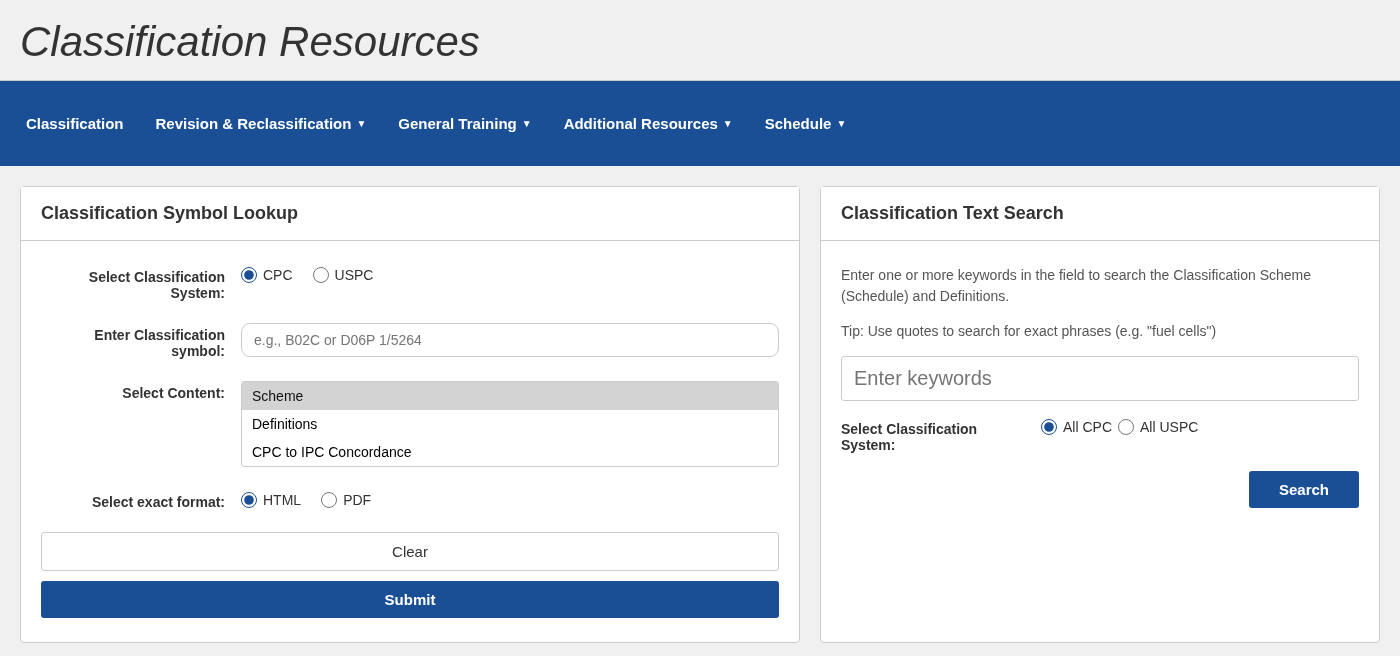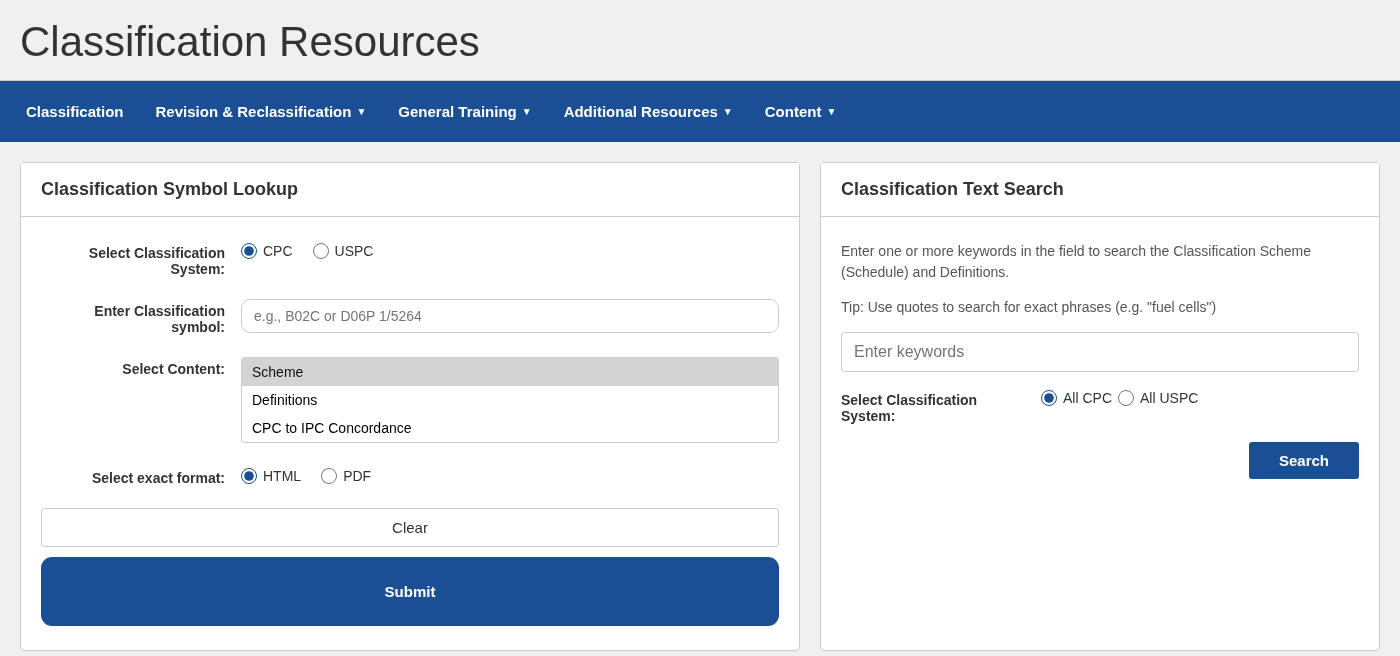--- a/index.html
+++ b/index.html
@@ -7,33 +7,34 @@
       font-family: Arial, Helvetica, sans-serif;
       background: #f0f0f0;
       color: #333;
     }
 
     
     #page-header {
       background: #f0f0f0;
       padding: 18px 20px 14px 20px;
       border-bottom: 1px solid #ccc;
+      font-style: italic;
     }
     #page-header h1 {
       font-size: 42px;
       font-weight: 300;
       color: #333;
     }
 
     
     #main-nav {
       background: #1a4f96;
       display: flex;
       align-items: center;
-      padding: 4px 10px;
+      padding: 16px 10px;
     }
     .nav-item {
       color: #fff;
       font-size: 15px;
       font-weight: bold;
       padding: 18px 16px;
       cursor: pointer;
       display: flex;
       align-items: center;
       gap: 5px;
@@ -153,38 +154,38 @@
       color: #333;
       padding: 10px 28px;
       font-size: 15px;
       border-radius: 3px;
       cursor: pointer;
     }
     .btn-submit {
       background: #1a4f96;
       border: none;
       color: #fff;
-      padding: 26px 28px;
+      padding: 10px 28px;
       font-size: 15px;
-      border-radius: 11px;
+      border-radius: 3px;
       cursor: pointer;
       font-weight: bold;
     }
 
     
     .description-text {
       font-size: 14px;
       color: #555;
       line-height: 1.5;
       margin-bottom: 14px;
     }
     .keywords-input {
       width: 100%;
       padding: 10px 12px;
-      font-size: 16px;
+      font-size: 20px;
       border: 1px solid #ccc;
       border-radius: 3px;
       color: #a21caf;
       margin-bottom: 18px;
     }
 
     .right-form-row {
       display: flex;
       align-items: flex-start;
       margin-bottom: 18px;
@@ -238,21 +239,21 @@
   </div>
   <div class="nav-item">
     <span>General Training</span>
     <span class="nav-chevron">▼</span>
   </div>
   <div class="nav-item">
     <span>Additional Resources</span>
     <span class="nav-chevron">▼</span>
   </div>
   <div class="nav-item">
-    <span>Content</span>
+    <span>Schedule</span>
     <span class="nav-chevron">▼</span>
   </div>
 </nav>
 
 <div id="main-content">
 
   <div class="panel panel-left">
     <div class="panel-title">Classification Symbol Lookup</div>
     <div class="panel-body">
 

